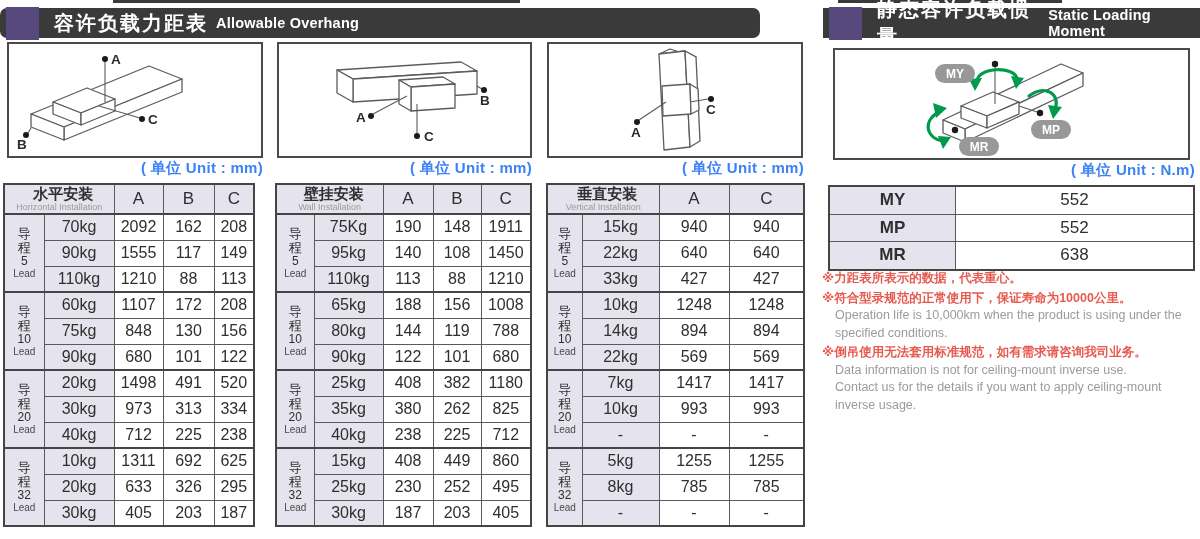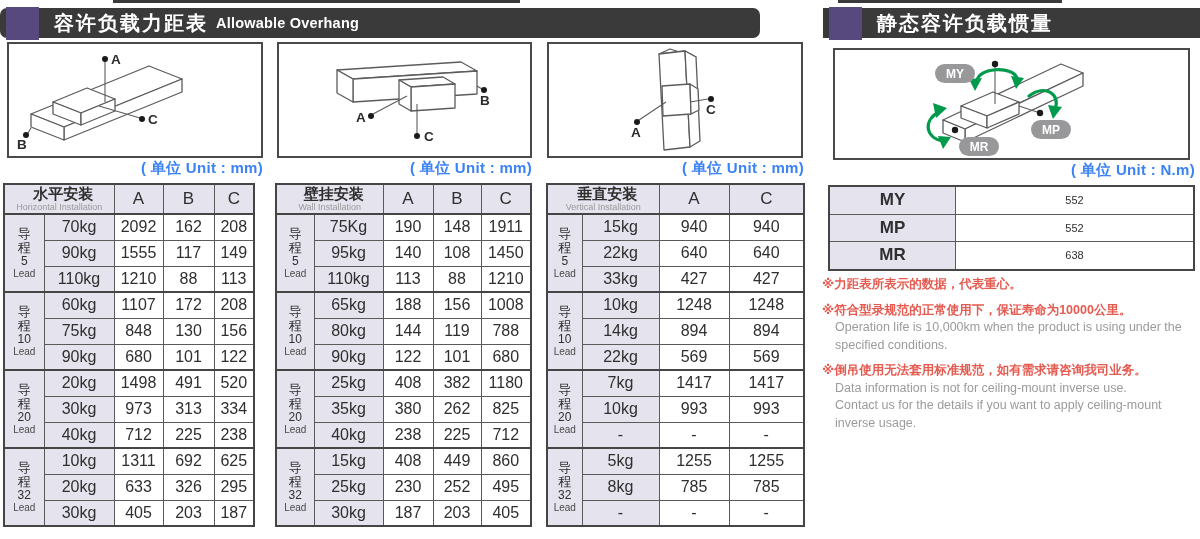--- a/index.html
+++ b/index.html
@@ -67,44 +67,45 @@
   .t2{left:275px;width:255px;}
   .t2 col.c0{width:38px}.t2 col.c1{width:69px}.t2 col.c2{width:50px}.t2 col.c3{width:48px}.t2 col.c4{width:50px}
   .t3{left:546px;width:257px;}
   .t3 col.c0{width:35px}.t3 col.c1{width:77px}.t3 col.c2{width:70px}.t3 col.c3{width:75px}
 
   
   table.mtable{position:absolute;left:828px;top:185px;width:367px;border-collapse:collapse;
                table-layout:fixed;border:2px solid #454545;background:#fff;}
   .mtable td{border:1px solid #5a5a5a;height:26.5px;text-align:center;vertical-align:middle;padding:0;}
   .mlabel{width:125px;background:#e4e3ee;font-size:17px;font-weight:bold;color:#2f2f2f;}
-  .mval{font-size:11px;color:#2f2f2f;}
+  .mval{font-size:17px;color:#2f2f2f;}
 
   
   .notes{position:absolute;left:822px;top:268px;width:377px;}
-  .note-zh{color:#e65a50;font-size:12.5px;font-weight:bold;line-height:17.5px;margin-top:8px;}
+  .note-zh{color:#e65a50;font-size:12.5px;font-weight:bold;line-height:17.5px;margin-top:2px;}
   .note-en{color:#9b9b9b;font-size:12.5px;line-height:17.5px;padding-left:13px;}
 </style>
 </head>
 <body>
 
 <div class="page">
 
   <div class="top-strip strip1"></div>
   <div class="top-strip strip2"></div>
 
   <div class="hbar hbar-left">
     <span class="sq"></span>
     <span class="hzh">容许负载力距表</span>
     <span class="hen">Allowable Overhang</span>
   </div>
 
   <div class="hbar hbar-right">
     <span class="sq"></span>
     <span class="hzh">静态容许负载惯量</span>
+    <span class="hen">Static Loading Moment</span>
   </div>
 
   <div class="dbox d1">
     <svg viewBox="0 0 252 112">
       <polygon class="sketch" points="22,70 140,22 173,35 55,83"></polygon>
       <polygon class="sketch" points="55,83 173,35 173,48 55,96"></polygon>
       <polygon class="sketch" points="22,70 55,83 55,96 22,83"></polygon>
       <polygon class="sketch" points="44,58 78,44 106,55 72,69"></polygon>
       <polygon class="sketch" points="44,58 44,70 72,81 72,69"></polygon>
       <polygon class="sketch" points="72,69 106,55 106,67 72,81"></polygon>

